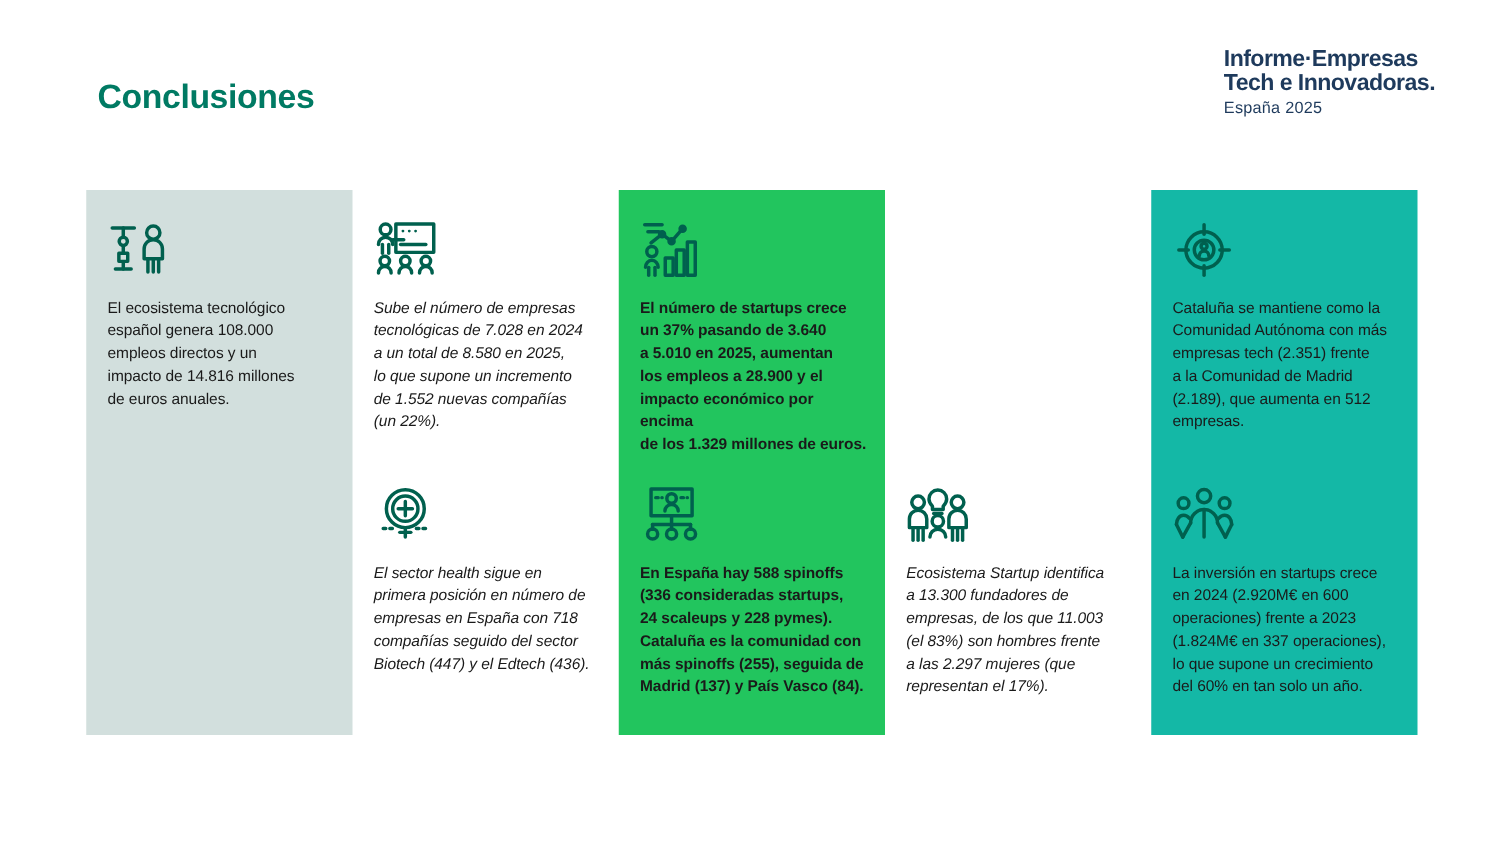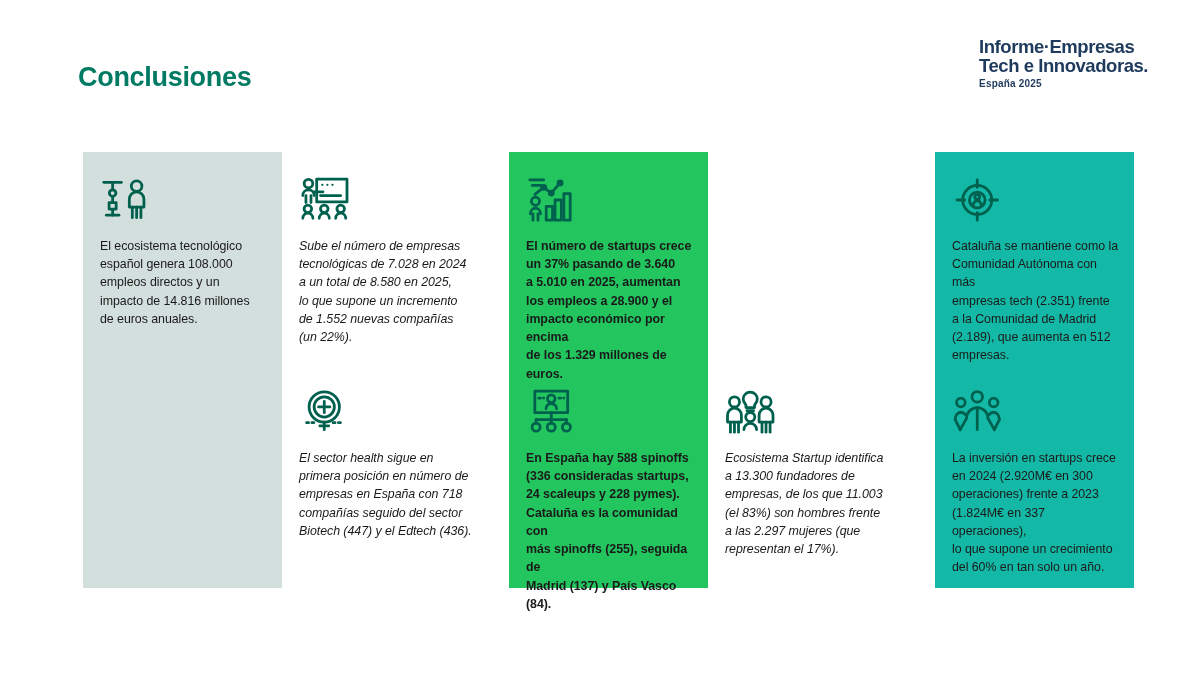--- a/index.html
+++ b/index.html
@@ -38,22 +38,22 @@
     user-select: none;
   }
   .brand-line {
     font-size: 18.5px;
     font-weight: bold;
     letter-spacing: -0.45px;
     white-space: nowrap;
   }
   .brand-sub {
     margin-top: 3px;
-    font-size: 10px;
-    font-weight: bold;
+    font-size: 13px;
+    font-weight: normal;
     letter-spacing: 0.2px;
     color: #1e3a5c;
     white-space: nowrap;
   }
 
   
   #cards-grid {
     position: absolute;
     left: 69px;
     top: 152px;
@@ -62,21 +62,20 @@
     display: grid;
     grid-template-columns: repeat(5, 1fr);
     grid-template-rows: 1fr;
   }
   .column {
     position: relative;
     padding: 0;
   }
   .column.tinted {
     background: #d2dfdd;
-    margin-left: 14px;
   }
   .column.plain {
     background: transparent;
     font-style: italic;
   }
 
   .cell {
     position: absolute;
     left: 17px;
     right: 14px;
@@ -214,21 +213,21 @@
 (2.189), que aumenta en 512
 empresas.</div>
       </div>
       <div class="cell row-bottom">
         <div class="card-icon" style="color: rgb(0, 96, 78);">
           <svg viewBox="0 0 40 38">
             <use href="#ic-team-handshake"></use>
           </svg>
         </div>
         <div class="card-text" style="color: rgb(26, 26, 26);">La inversión en startups crece
-en 2024 (2.920M€ en 300
+en 2024 (2.920M€ en 600
 operaciones) frente a 2023
 (1.824M€ en 337 operaciones),
 lo que supone un crecimiento
 del 60% en tan solo un año.</div>
       </div>
     </div>
 </div>
 
 <svg width="0" height="0" style="position:absolute" aria-hidden="true">
   <defs>

